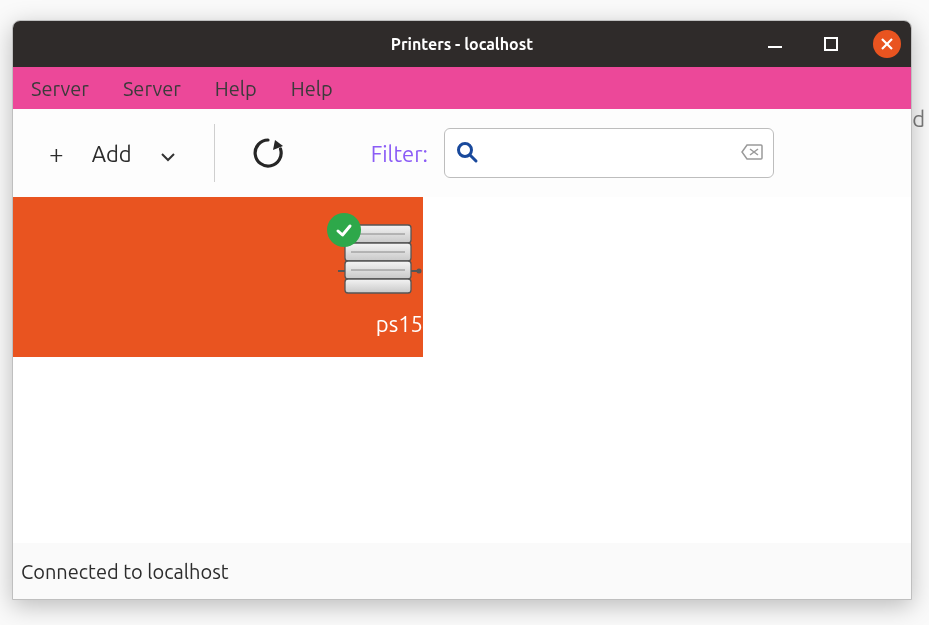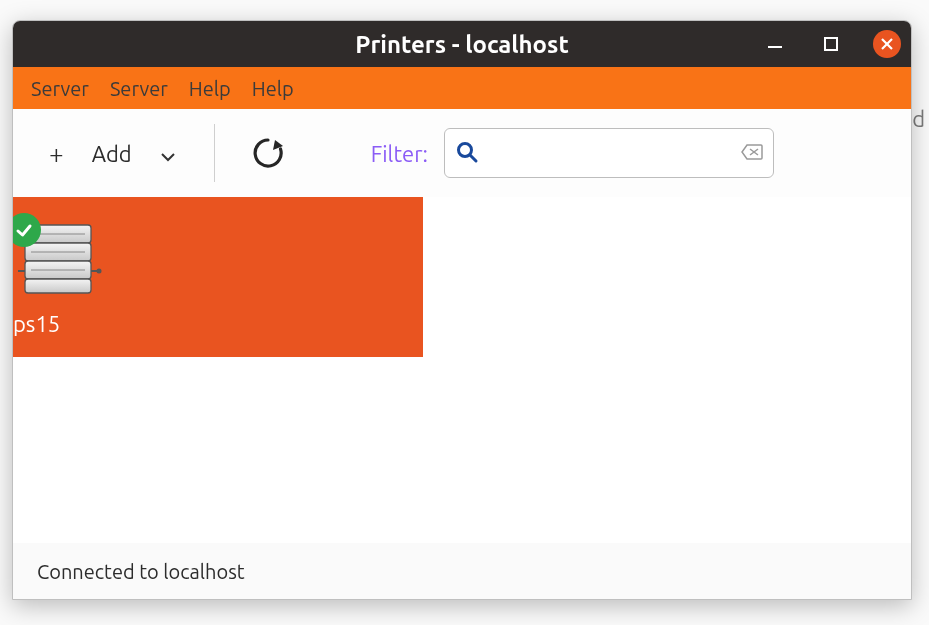--- a/index.html
+++ b/index.html
@@ -33,21 +33,21 @@
   }
   .titlebar {
     height: 46px;
     background: #2f2b2a;
     display: flex;
     align-items: center;
     justify-content: center;
     position: relative;
     color: #ffffff;
     font-weight: 600;
-    font-size: 24px;
+    font-size: 16px;
   }
   .titlebar .title { flex: none; }
   .win-controls {
     position: absolute;
     right: 10px;
     top: 0;
     bottom: 0;
     display: flex;
     align-items: center;
     gap: 28px;
@@ -67,24 +67,24 @@
     background: #e95420;
     border-radius: 50%;
     width: 28px;
     height: 28px;
   }
   .menubar {
     height: 42px;
     display: flex;
     align-items: center;
     padding: 0 18px;
-    gap: 21px;
+    gap: 34px;
     font-size: 20px;
     color: #3b3b3b;
-    background: #f97316;
+    background: #ec4899;
   }
   .menu-item {
     cursor: pointer;
   }
   .toolbar {
     height: 88px;
     display: flex;
     align-items: center;
     padding: 0 20px;
     gap: 16px;
@@ -147,21 +147,21 @@
     align-items: flex-start;
     overflow: auto;
   }
   .printer-card {
     width: 410px;
     height: 160px;
     background: #e95420;
     color: #ffffff;
     display: flex;
     flex-direction: column;
-    align-items: flex-start;
+    align-items: flex-end;
     justify-content: center;
     gap: 10px;
     cursor: pointer;
     position: relative;
   }
   .printer-card .label {
     font-size: 22px;
     font-weight: 400;
   }
   .printer-icon-wrap {
@@ -179,21 +179,21 @@
     background: #2ea84a;
     border-radius: 50%;
     display: flex;
     align-items: center;
     justify-content: center;
   }
   .statusbar {
     height: 56px;
     display: flex;
     align-items: center;
-    padding: 0 24px;
+    padding: 0 8px;
     font-size: 20px;
     color: #2c2c2c;
     background: #fafafa;
   }
   .bg-letter {
     position: absolute;
     right: 4px;
     top: 106px;
     font-size: 22px;
     color: #7a7a7a;

